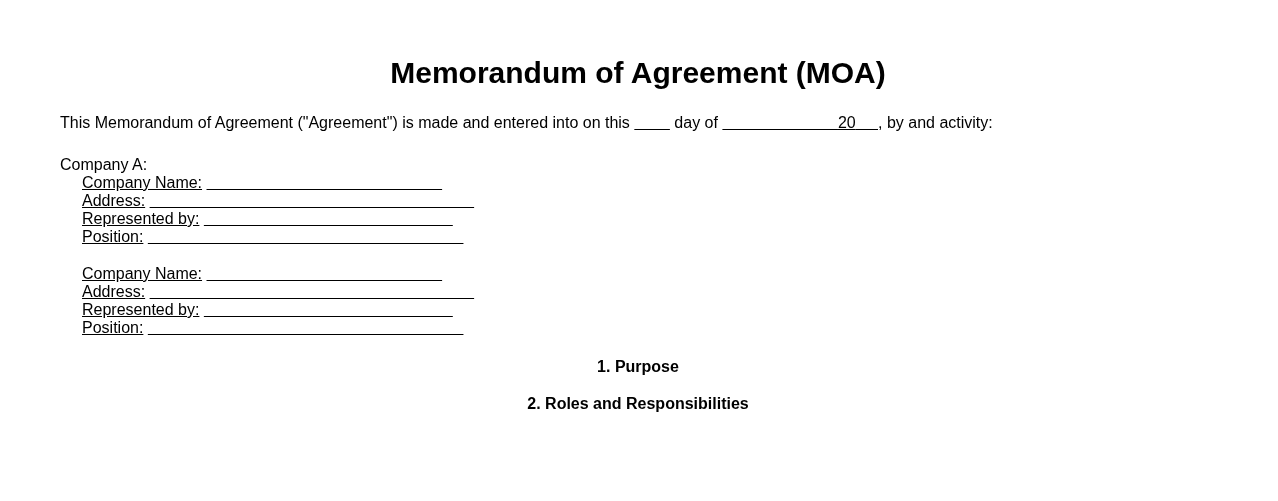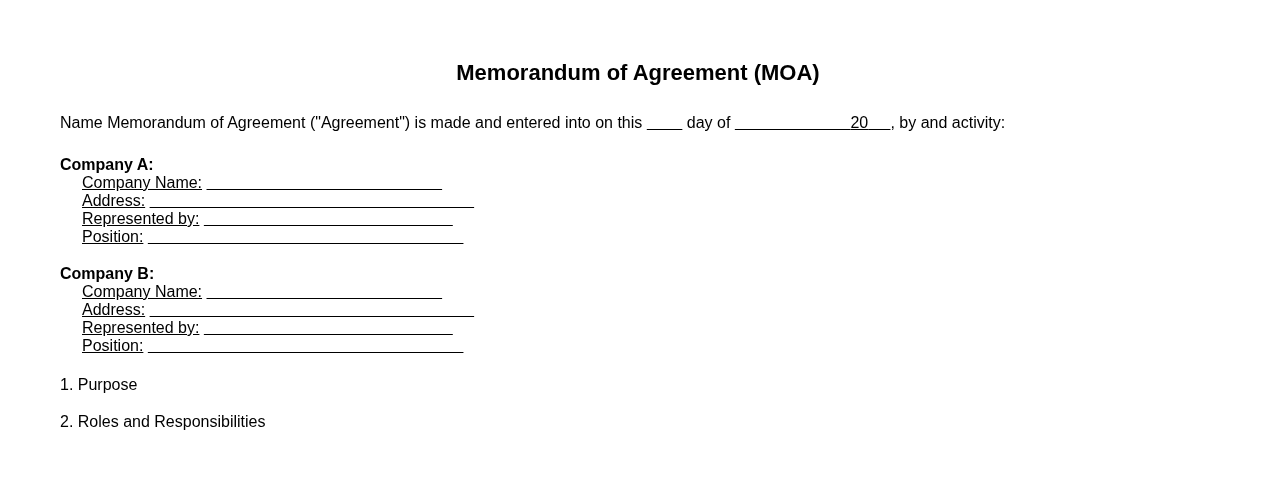--- a/index.html
+++ b/index.html
@@ -15,59 +15,58 @@
     font-family: "Liberation Sans", "DejaVu Sans", sans-serif;
     font-size: 16px;
     line-height: 18px;
   }
   .page {
     padding: 0 62px 0 60px;
     box-sizing: border-box;
     width: 1278px;
   }
   .title {
-    font-size: 22px;
+    font-size: 30px;
     line-height: 34px;
     font-weight: bold;
     text-align: center;
     margin: 56px 0 0 0;
   }
   .intro { margin-top: 24px; }
   .party-a { margin-top: 24px; }
   .party-b { margin-top: 19px; }
-  .party-heading { font-weight: bold; }
+  .party-heading { font-weight: normal; }
   .and-separator { margin-top: 19px; font-weight: bold; }
   .field-line { padding-left: 22px; }
   .section-1 { margin-top: 21px; }
   .section-2 { margin-top: 19px; }
-  .section-heading { font-weight: normal; }
+  .section-heading { font-weight: bold; text-align: center; }
   .section-body { padding-left: 22px; }
   .u { text-decoration: underline; text-align: center; }
   .pre { white-space: pre; }
 </style>
 </head>
 <body>
 
 <div class="page">
 
   <h1 class="title">Memorandum of Agreement (MOA)</h1>
 
-  <p class="intro"><span>Name Memorandum of Agreement ("Agreement") is made and entered into on this</span> <span class="u pre">        </span> <span>day of</span> <span class="u"><span class="pre">                          </span><span>20</span><span class="pre">     </span></span><span>, by and activity:</span></p>
+  <p class="intro"><span>This Memorandum of Agreement ("Agreement") is made and entered into on this</span> <span class="u pre">        </span> <span>day of</span> <span class="u"><span class="pre">                          </span><span>20</span><span class="pre">     </span></span><span>, by and activity:</span></p>
 
   <div class="party-a">
     <div class="party-heading">Company A:</div>
     <div class="field-line"><span class="u">Company Name:</span> <span class="u pre">                                                     </span></div>
     <div class="field-line"><span class="u">Address:</span> <span class="u pre">                                                                         </span></div>
     <div class="field-line"><span class="u">Represented by:</span> <span class="u pre">                                                        </span></div>
     <div class="field-line"><span class="u">Position:</span> <span class="u pre">                                                                       </span></div>
   </div>
 
 
   <div class="party-b">
-    <div class="party-heading">Company B:</div>
     <div class="field-line"><span class="u">Company Name:</span> <span class="u pre">                                                     </span></div>
     <div class="field-line"><span class="u">Address:</span> <span class="u pre">                                                                         </span></div>
     <div class="field-line"><span class="u">Represented by:</span> <span class="u pre">                                                        </span></div>
     <div class="field-line"><span class="u">Position:</span> <span class="u pre">                                                                       </span></div>
   </div>
 
   <div class="section-1">
     <div class="section-heading"><span>1.</span> <span>Purpose</span></div>
   </div>
 

